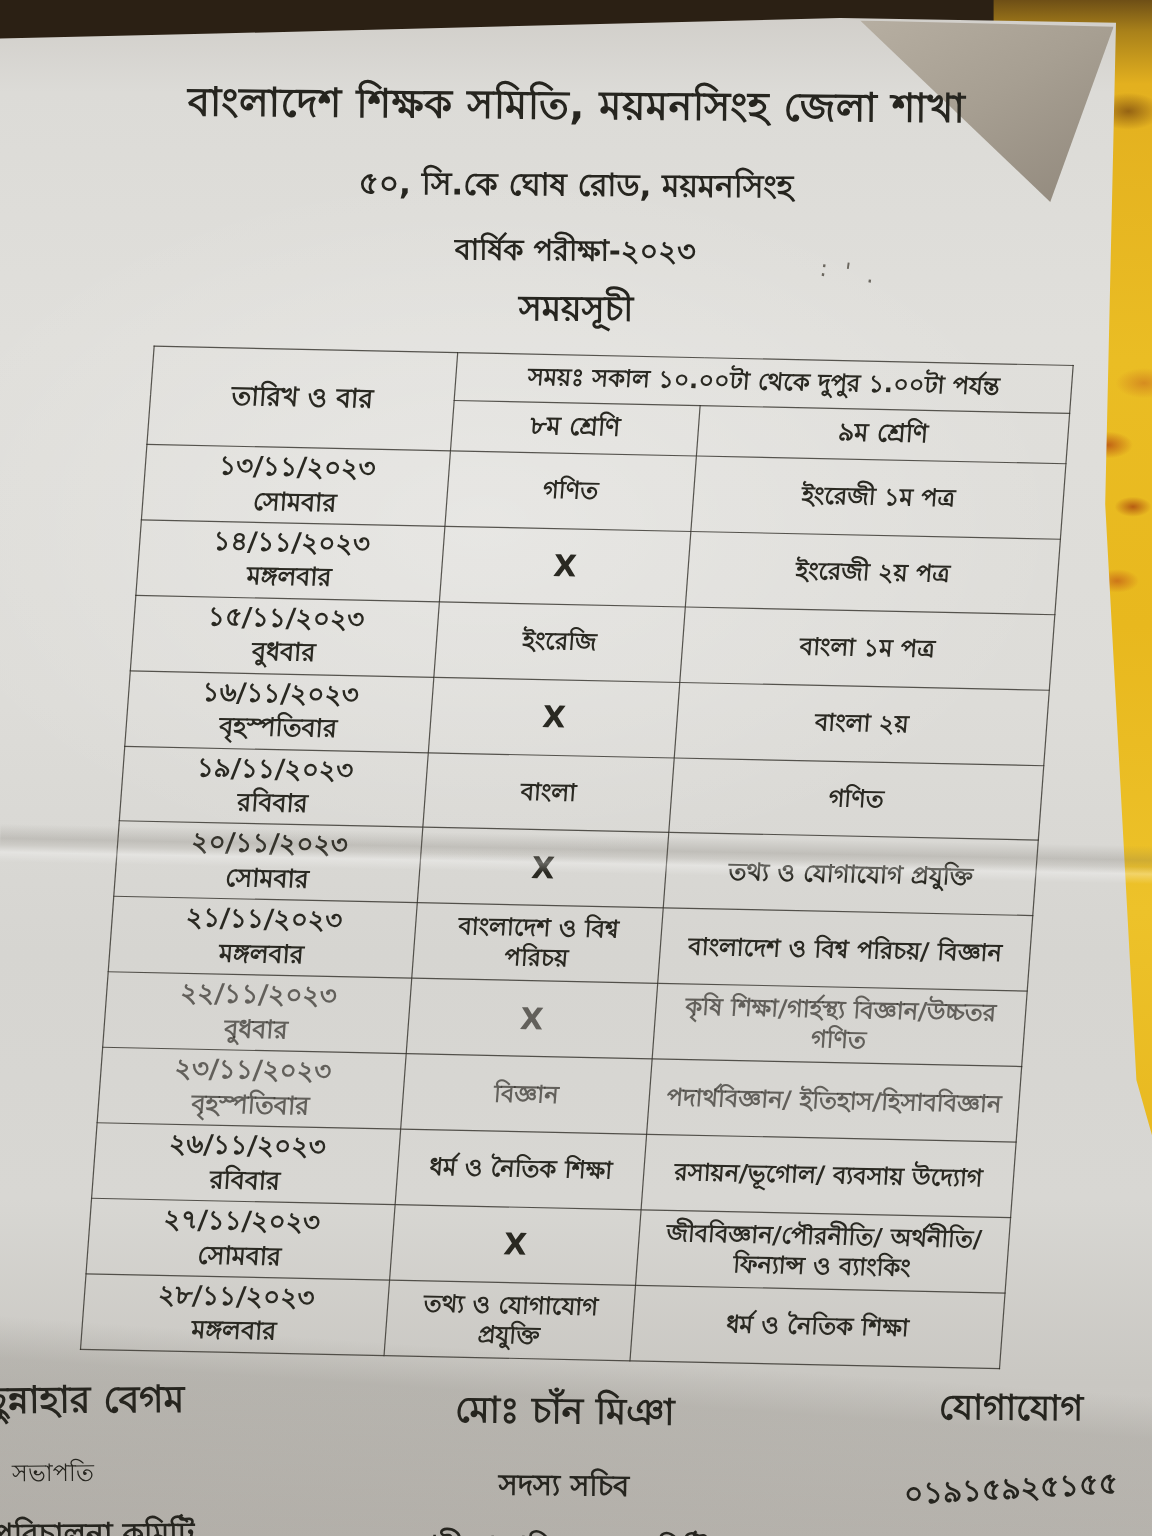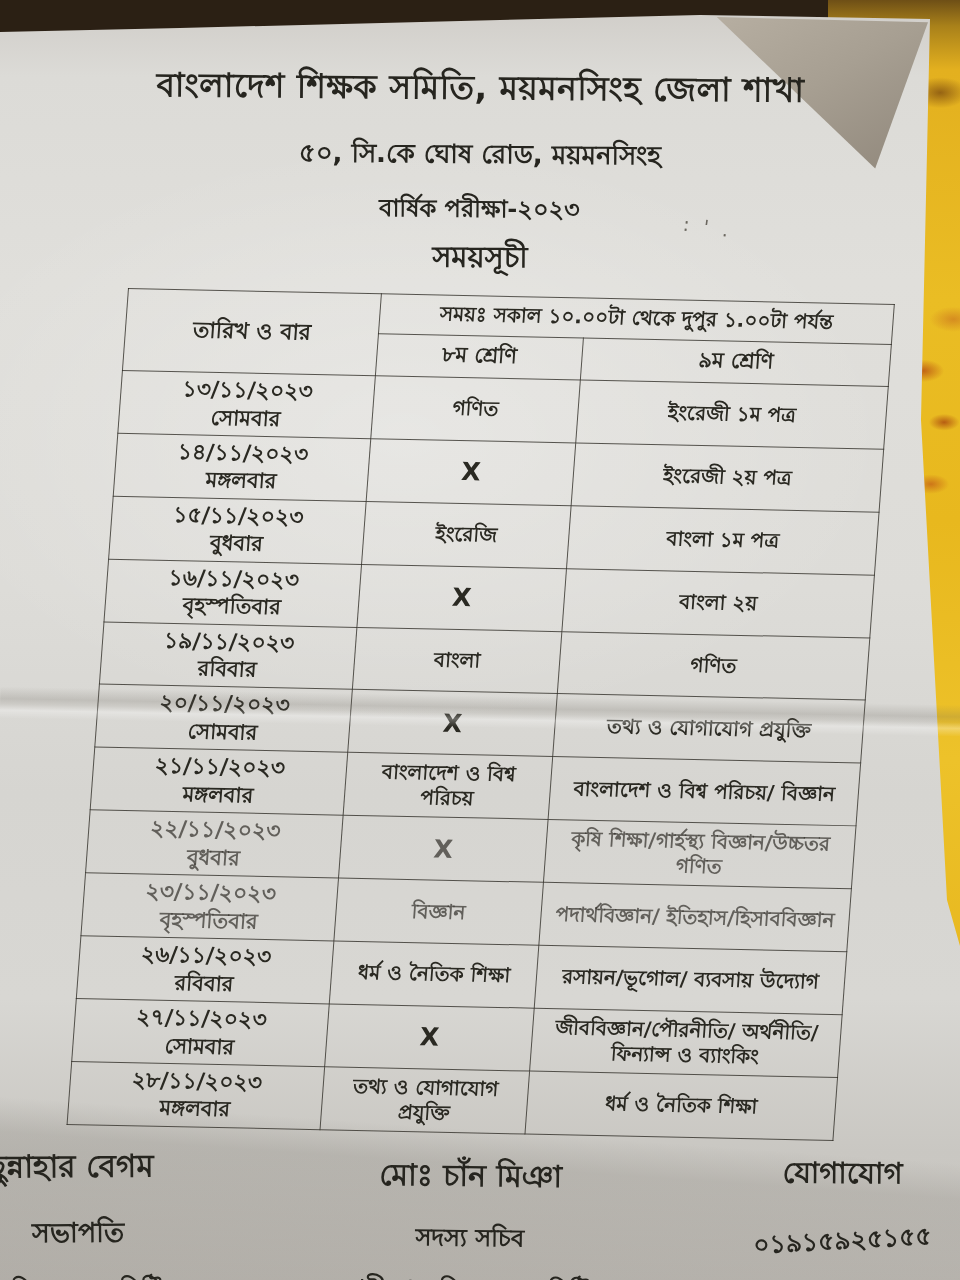--- a/index.html
+++ b/index.html
@@ -85,21 +85,21 @@
   .h-class{font-size:21px;height:30px;}
   .c-date{font-size:22px;height:52px;line-height:1.3;}
   .c-date .day{font-size:21px;}
   .c-sub{font-size:20px;line-height:1.25;}
   .c-sub.x{font-size:25px;font-weight:700;}
   tr.faded{color:rgba(52,50,44,.72);}
 
   
   .sig-left{position:absolute;left:-12px;top:1142px;transform:rotate(-0.4deg);}
   .sig-left .name{font-size:31px;font-weight:700;}
-  .sig-left .role{font-size:27px;font-weight:700;margin:18px 0 0 44px;}
+  .sig-left .role{font-size:20px;font-weight:400;margin:18px 0 0 22px;}
   .sig-left .committee{font-size:25px;font-weight:700;margin:14px 0 0 6px;}
 
   .sig-mid{position:absolute;left:318px;top:1152px;width:304px;text-align:center;transform:rotate(0.7deg);}
   .sig-mid .name{font-size:30px;font-weight:700;}
   .sig-mid .role{font-size:24px;font-weight:600;margin-top:16px;}
   .sig-mid .committee{font-size:25px;font-weight:700;margin-top:12px;}
 
   .sig-right{position:absolute;left:735px;top:1150px;width:215px;text-align:center;}
   .sig-right .label{font-size:29px;font-weight:700;transform:rotate(0.5deg);}
   .sig-right .phone1{font-size:25px;font-weight:700;margin-top:22px;transform:rotate(-3deg);}

